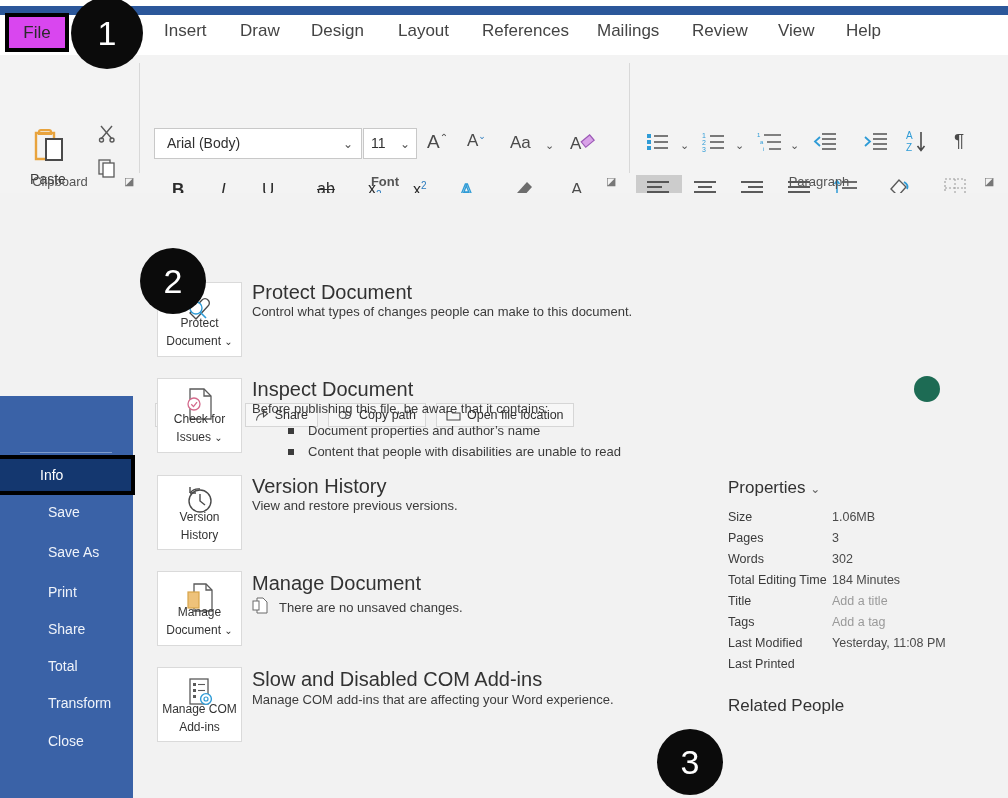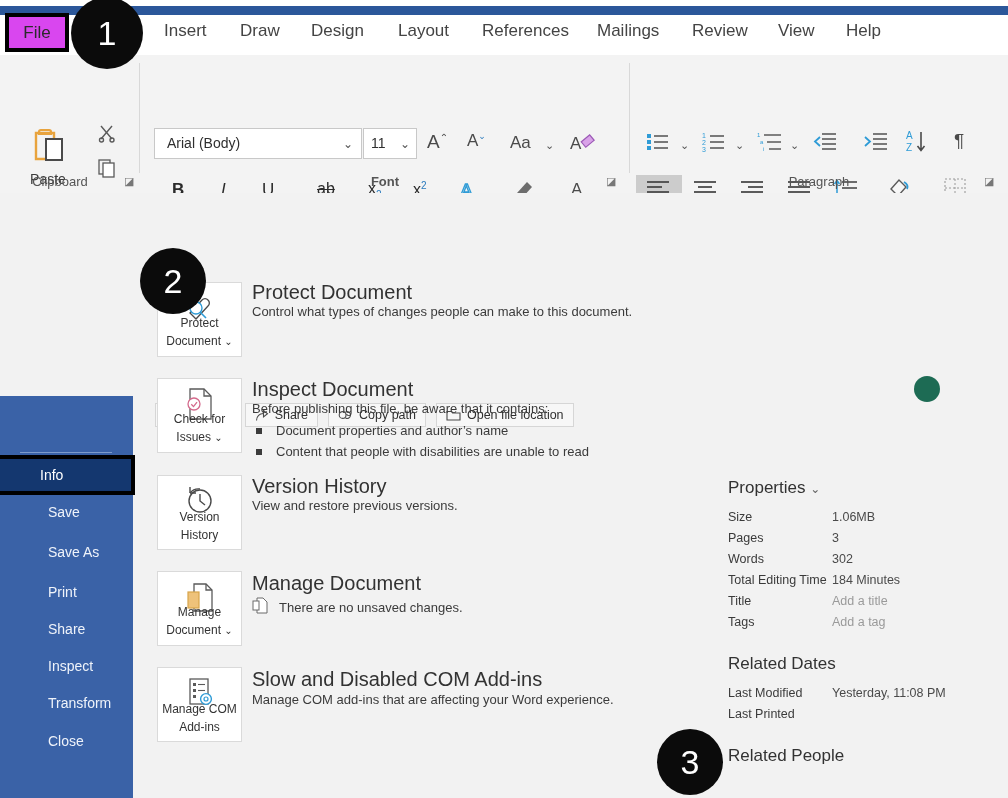--- a/index.html
+++ b/index.html
@@ -74,21 +74,21 @@
 
   
   #top-avatar{position:absolute;left:914px;top:183px;width:26px;height:26px;border-radius:50%;background:#1d6b54;}
 
   
   .card{position:absolute;left:157px;width:85px;height:75px;background:#ffffff;border:1px solid #dadada;box-sizing:border-box;}
   .card-icon{position:absolute;left:0;right:0;top:8px;display:flex;justify-content:center;}
   .card-label{position:absolute;left:2px;right:2px;bottom:5px;text-align:center;font-size:12px;color:#333;line-height:18px;}
   .sec-title{position:absolute;left:252px;font-size:20px;color:#323232;white-space:nowrap;}
   .sec-desc{position:absolute;left:252px;font-size:13px;color:#3b3b3b;}
-  .bullet-row{position:absolute;left:256px;font-size:13px;color:#3b3b3b;display:flex;align-items:center;}
+  .bullet-row{position:absolute;left:288px;font-size:13px;color:#3b3b3b;display:flex;align-items:center;}
   .bullet-row .bsq{width:6px;height:6px;background:#3b3b3b;margin-right:14px;flex:0 0 auto;}
 
   
   #props{position:absolute;left:728px;top:285px;width:278px;}
   .panel-head{font-size:17px;color:#323232;margin-bottom:9px;white-space:nowrap;}
   .prow{display:flex;font-size:12.5px;line-height:21px;color:#3a3a3a;}
   .pkey{width:104px;flex:0 0 auto;}
   .pval{color:#4a4a4a;}
   .pval.muted{color:#9a9a9a;}
 
@@ -377,21 +377,21 @@
         <div class="sb-item" style="top: 141px;">
           <span>Save As</span>
         </div>
         <div class="sb-item" style="top: 181px;">
           <span>Print</span>
         </div>
         <div class="sb-item" style="top: 218px;">
           <span>Share</span>
         </div>
         <div class="sb-item" style="top: 255px;">
-          <span>Inspect</span>
+          <span>Total</span>
         </div>
         <div class="sb-item" style="top: 292px;">
           <span>Transform</span>
         </div>
         <div class="sb-item" style="top: 330px;">
           <span>Close</span>
         </div>
       </div>
 
     <div id="sb-bottom-items"></div>
@@ -554,21 +554,20 @@
         <div class="prow">
           <div class="pkey">Title</div>
           <div class="pval muted">Add a title</div>
         </div>
         <div class="prow">
           <div class="pkey">Tags</div>
           <div class="pval muted">Add a tag</div>
         </div>
       </div>
 
-    <div class="panel-head" style="margin-top:21px;">Related Dates</div>
     <div id="date-rows">
         <div class="prow">
           <div class="pkey">Last Modified</div>
           <div class="pval">Yesterday, 11:08 PM</div>
         </div>
         <div class="prow">
           <div class="pkey">Last Printed</div>
           <div class="pval"></div>
         </div>
       </div>

